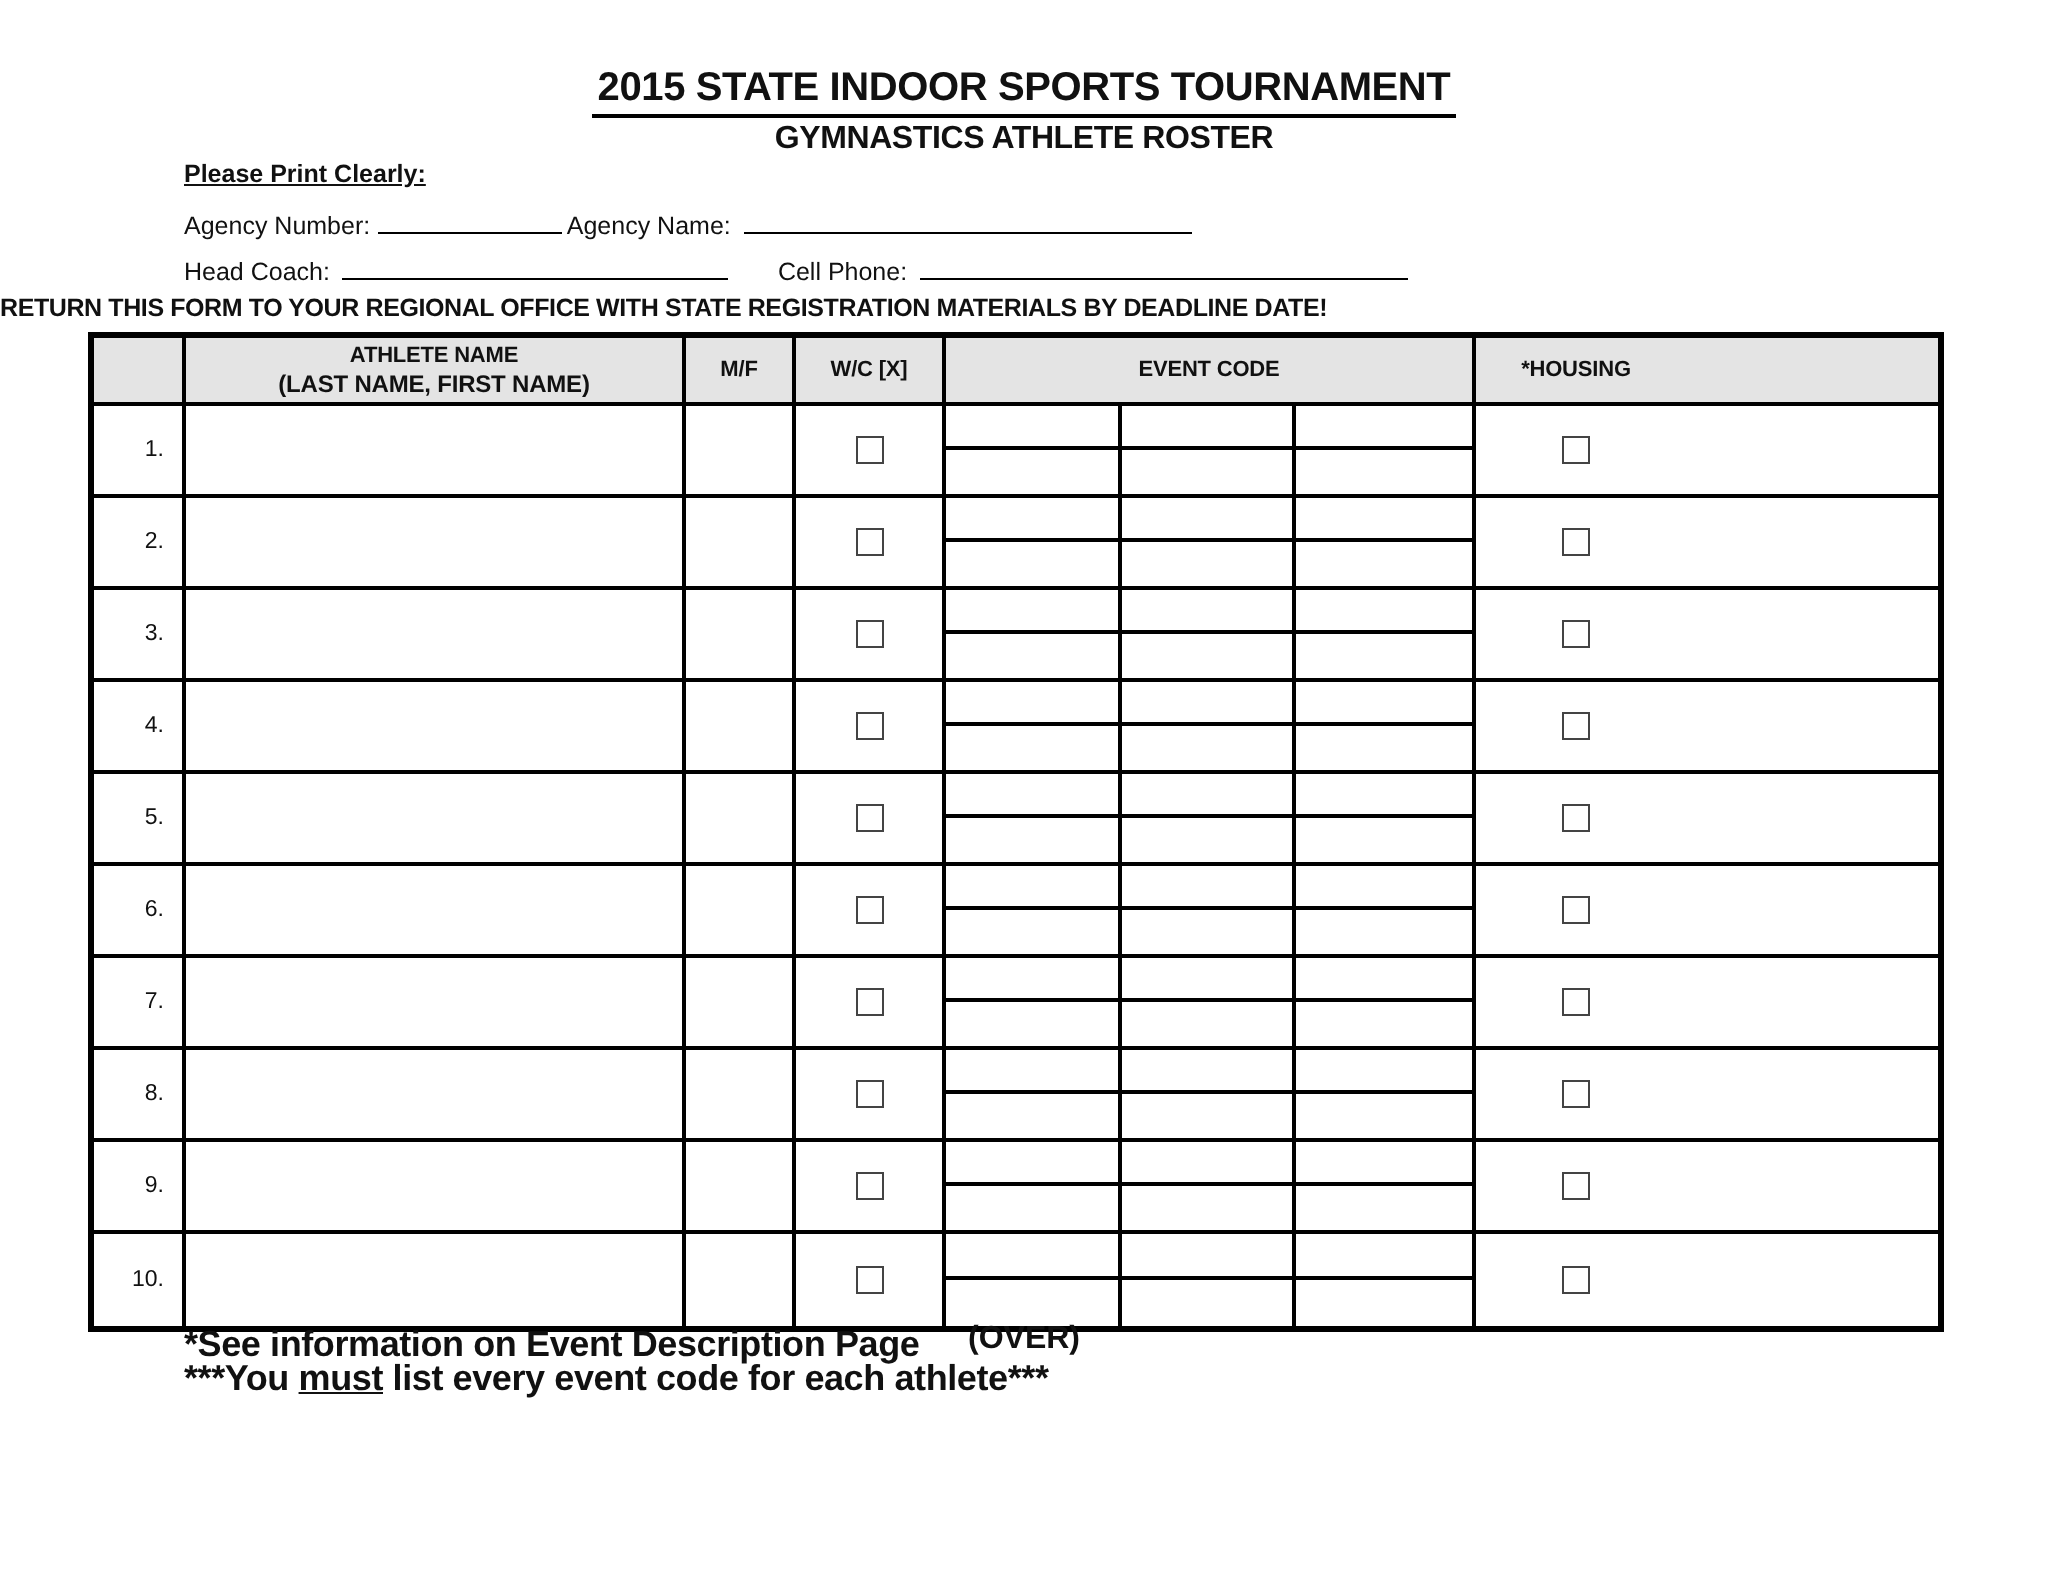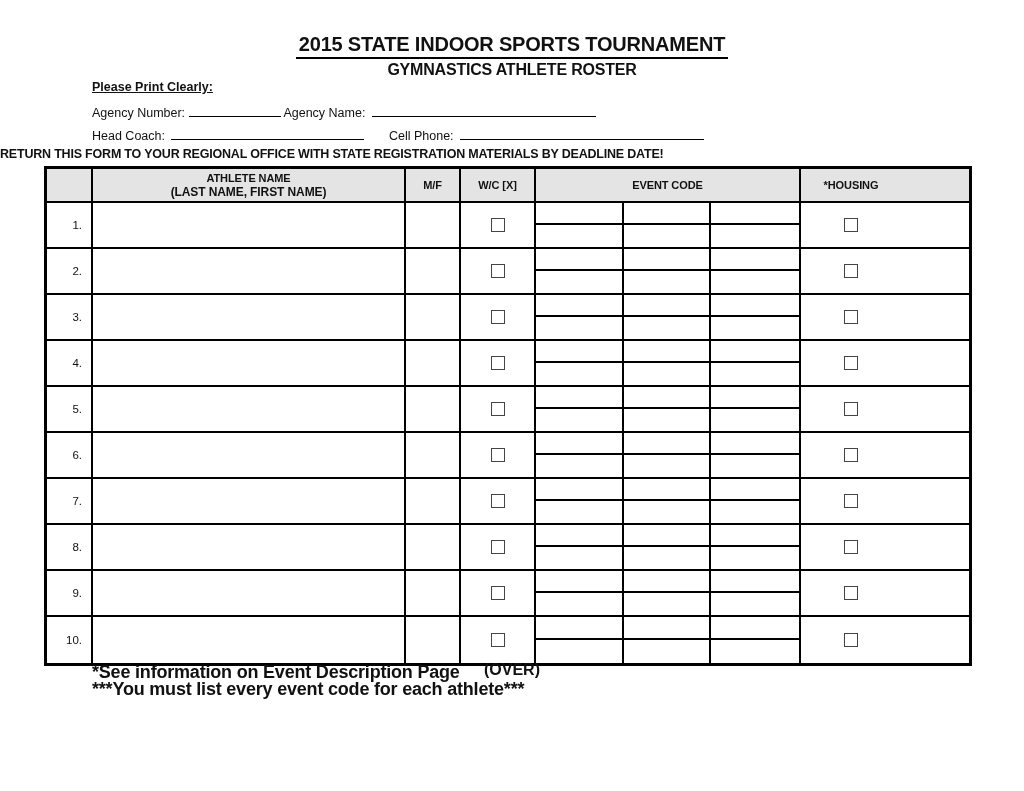--- a/index.html
+++ b/index.html
@@ -48,21 +48,21 @@
   
   .roster {
     position: absolute; top: 166px; left: 44px;
     width: 928px; border: 3px solid var(--line); background: #fff;
   }
   .trow { display: flex; height: 46px; border-bottom: 2px solid var(--line); }
   .tbody .trow:last-child { border-bottom: none; }
   .thead-row { height: 34px; background: var(--header-bg); }
   .cell { height: 100%; border-right: 2px solid var(--line); }
   .c-num  { width: 46px;  display: flex; align-items: center; justify-content: flex-end; padding-right: 9px; font-size: 11.5px; }
-  .c-name { width: 313px; }
+  .c-name { width: 250px; }
   .c-mf   { width: 55px; }
   .c-wc   { width: 75px;  display: flex; align-items: center; justify-content: center; }
   .c-event{ width: 265px; }
   .c-housing { width: 100px; border-right: none; display: flex; align-items: center; justify-content: center; }
   .thead-row .cell {
     display: flex; flex-direction: column; align-items: center; justify-content: center;
     text-align: center; font-size: 11px; font-weight: bold; letter-spacing: -0.1px;
   }
   .hdr-sub { font-weight: bold; font-size: 12px; margin-top: 1px; }
 
@@ -77,21 +77,21 @@
   .checkbox {
     width: 14px; height: 14px; display: inline-block;
     border: 1.5px solid #444; background: #fff;
   }
 
   
   .footnotes {
     position: absolute; top: 664px; left: 92px;
     font-size: 18px; font-weight: bold; line-height: 16.5px; letter-spacing: -0.2px;
   }
-  .u { }
+  .u { text-decoration: underline; }
   .over {
     position: absolute; top: 661px; left: 0; width: 100%;
     text-align: center; font-size: 16px; font-weight: bold;
   }
 </style>
 </head>
 <body>
 
 <div class="title-wrap">
   <div class="title">2015 STATE INDOOR SPORTS TOURNAMENT</div>

